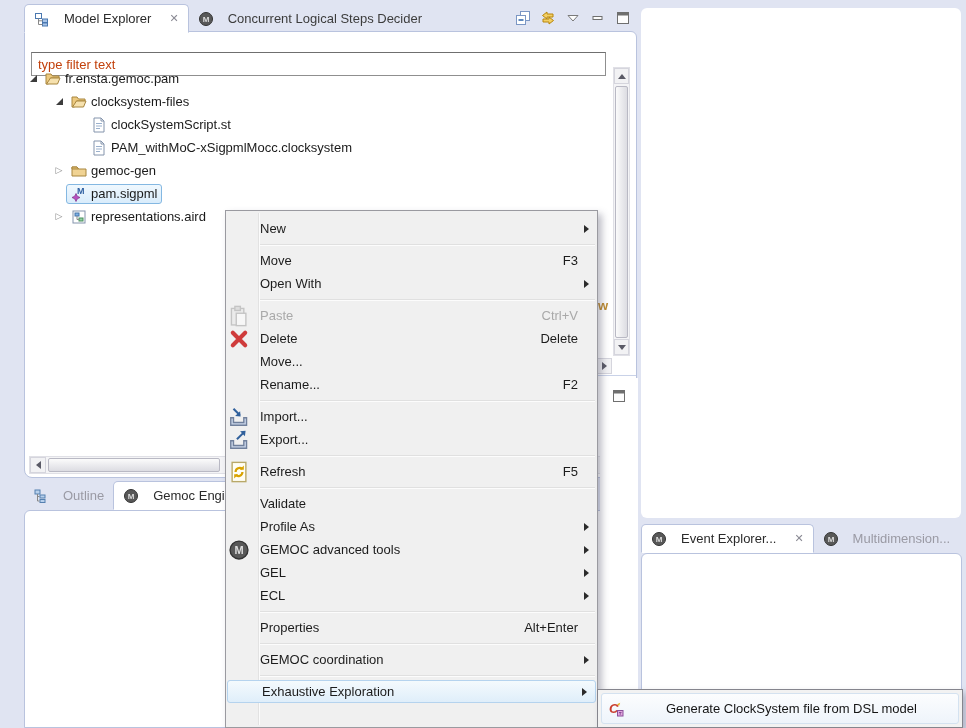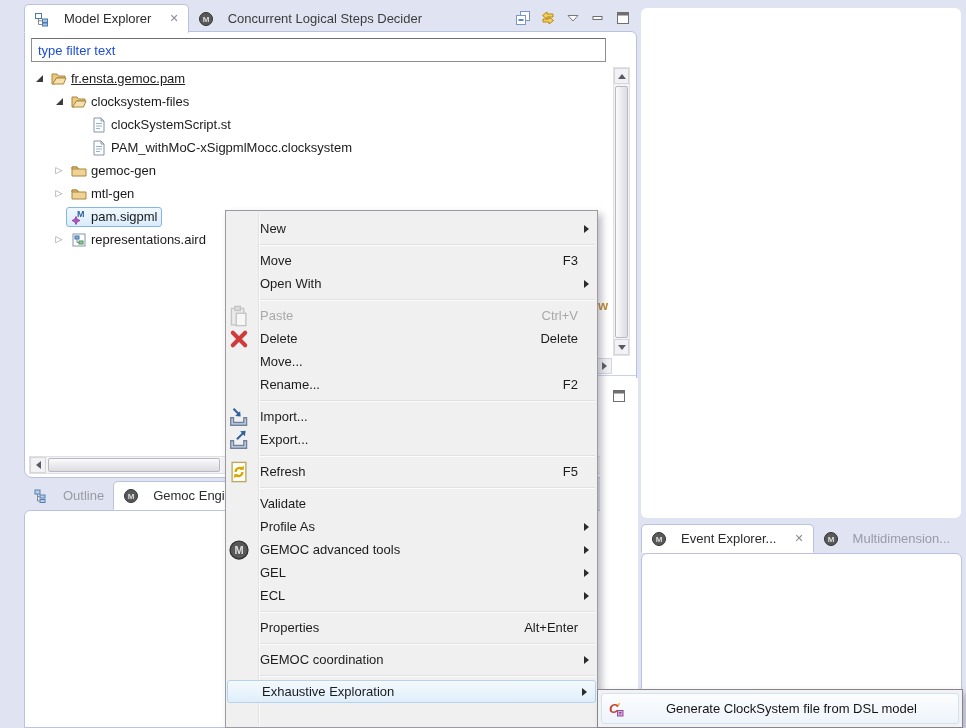--- a/index.html
+++ b/index.html
@@ -19,22 +19,22 @@
   .tab.inactive.dark{color:#3c3c3c;}
   .closex{font-size:11px;color:#8a8a94;margin-left:4px;}
   .i{display:inline-block;width:16px;height:16px;line-height:0;flex:0 0 16px;}
   .i svg{width:16px;height:16px;}
 
   
   #me{left:24px;top:4px;width:613px;height:474px;}
   #me .pbody{top:27px;}
   #me-toolbar{position:absolute;right:6px;top:6px;display:flex;gap:9px;align-items:center;z-index:3;}
   #me-toolbar .i{cursor:default;}
-  #filter{position:absolute;left:6px;top:6px;width:575px;height:24px;box-sizing:border-box;
-          border:1px solid #8f8f8f;border-top-color:#6f6f6f;padding:2px 6px;font:13px "Liberation Sans",sans-serif;color:#1d4ed8;background:#fff;}
+  #filter{position:absolute;left:6px;top:20px;width:575px;height:24px;box-sizing:border-box;
+          border:1px solid #8f8f8f;border-top-color:#6f6f6f;padding:2px 6px;font:13px "Liberation Sans",sans-serif;color:#c2410c;background:#fff;}
   #tree{position:absolute;left:1px;top:35px;right:30px;}
   .trow{display:flex;align-items:center;height:23px;white-space:nowrap;}
   .arr{width:14px;flex:0 0 14px;display:flex;align-items:center;justify-content:center;}
   .arr.expanded::after{content:"";width:0;height:0;border-left:7px solid transparent;border-bottom:7px solid #3c3c3c;}
   .arr.collapsed::after{content:"▷";font-size:9px;color:#8a8a8a;line-height:1;}
   .tbody{display:flex;align-items:center;gap:4px;padding:1px 4px;border:1px solid transparent;}
   .tbody.sel{background:linear-gradient(#f0f8fe,#d9ecfb);border:1px solid #84b8e2;border-radius:3px;}
   .tlabel{color:#1a1a1a;}
 
   
@@ -128,21 +128,21 @@
             <rect x="3" y="6.5" width="9" height="3" fill="#fdfdfd" stroke="#6f6f6f"></rect>
           </svg></span>
       <span class="i"><svg viewBox="0 0 16 16" xmlns="http://www.w3.org/2000/svg">
             <rect x="2.5" y="2.5" width="11" height="11" fill="#fdfdfd" stroke="#6f6f6f"></rect>
             <rect x="2.5" y="2.5" width="11" height="3" fill="#6f6f6f"></rect>
           </svg></span>
     </div>
     <div class="pbody">
       <input id="filter" value="type filter text" style="">
       <div id="tree">
-          <div class="trow" style="padding-left: 6px; text-decoration: underline;">
+          <div class="trow" style="padding-left: 0;">
     <span class="arr expanded"></span>
     <span class="tbody">
               <span class="i ticon"><svg viewBox="0 0 16 16" xmlns="http://www.w3.org/2000/svg">
                   <path d="M1 3h5l1.5 2H14v2H5.5L3.5 13H1z" fill="#ecc97f" stroke="#a8863f"></path>
                   <path d="M5.5 7H15l-2.5 6H1.5z" fill="#f6e1ae" stroke="#a8863f"></path>
                 </svg></span>
               <span class="tlabel">fr.ensta.gemoc.pam</span>
             </span>
   </div>
           <div class="trow" style="padding-left: 26px;">
@@ -178,30 +178,20 @@
             </span>
   </div>
           <div class="trow" style="padding-left: 26px;">
     <span class="arr collapsed"></span>
     <span class="tbody">
               <span class="i ticon"><svg viewBox="0 0 16 16" xmlns="http://www.w3.org/2000/svg">
                   <path d="M1 4h5l1.5 2H15v7H1z" fill="#f0d394" stroke="#a8863f"></path>
                   <path d="M1 4h5l1.5 2H1z" fill="#e2bd70" stroke="#a8863f"></path>
                 </svg></span>
               <span class="tlabel">gemoc-gen</span>
-            </span>
-  </div>
-          <div class="trow" style="padding-left: 26px;">
-    <span class="arr collapsed"></span>
-    <span class="tbody">
-              <span class="i ticon"><svg viewBox="0 0 16 16" xmlns="http://www.w3.org/2000/svg">
-                  <path d="M1 4h5l1.5 2H15v7H1z" fill="#f0d394" stroke="#a8863f"></path>
-                  <path d="M1 4h5l1.5 2H1z" fill="#e2bd70" stroke="#a8863f"></path>
-                </svg></span>
-              <span class="tlabel">mtl-gen</span>
             </span>
   </div>
           <div class="trow" style="padding-left: 26px;">
     <span class="arr"></span>
     <span class="tbody sel">
               <span class="i ticon"><svg viewBox="0 0 16 16" xmlns="http://www.w3.org/2000/svg">
                   <text x="6" y="8" font-size="9" font-weight="bold" fill="#2f5fa0" font-family="sans-serif">M</text>
                   <path d="M5 7.5L6.3 10.2 9 11.5 6.3 12.8 5 15.5 3.7 12.8 1 11.5 3.7 10.2Z" fill="#b94fc1" stroke="#7d3087" stroke-width="0.7"></path>
                 </svg></span>
               <span class="tlabel">pam.sigpml</span>

